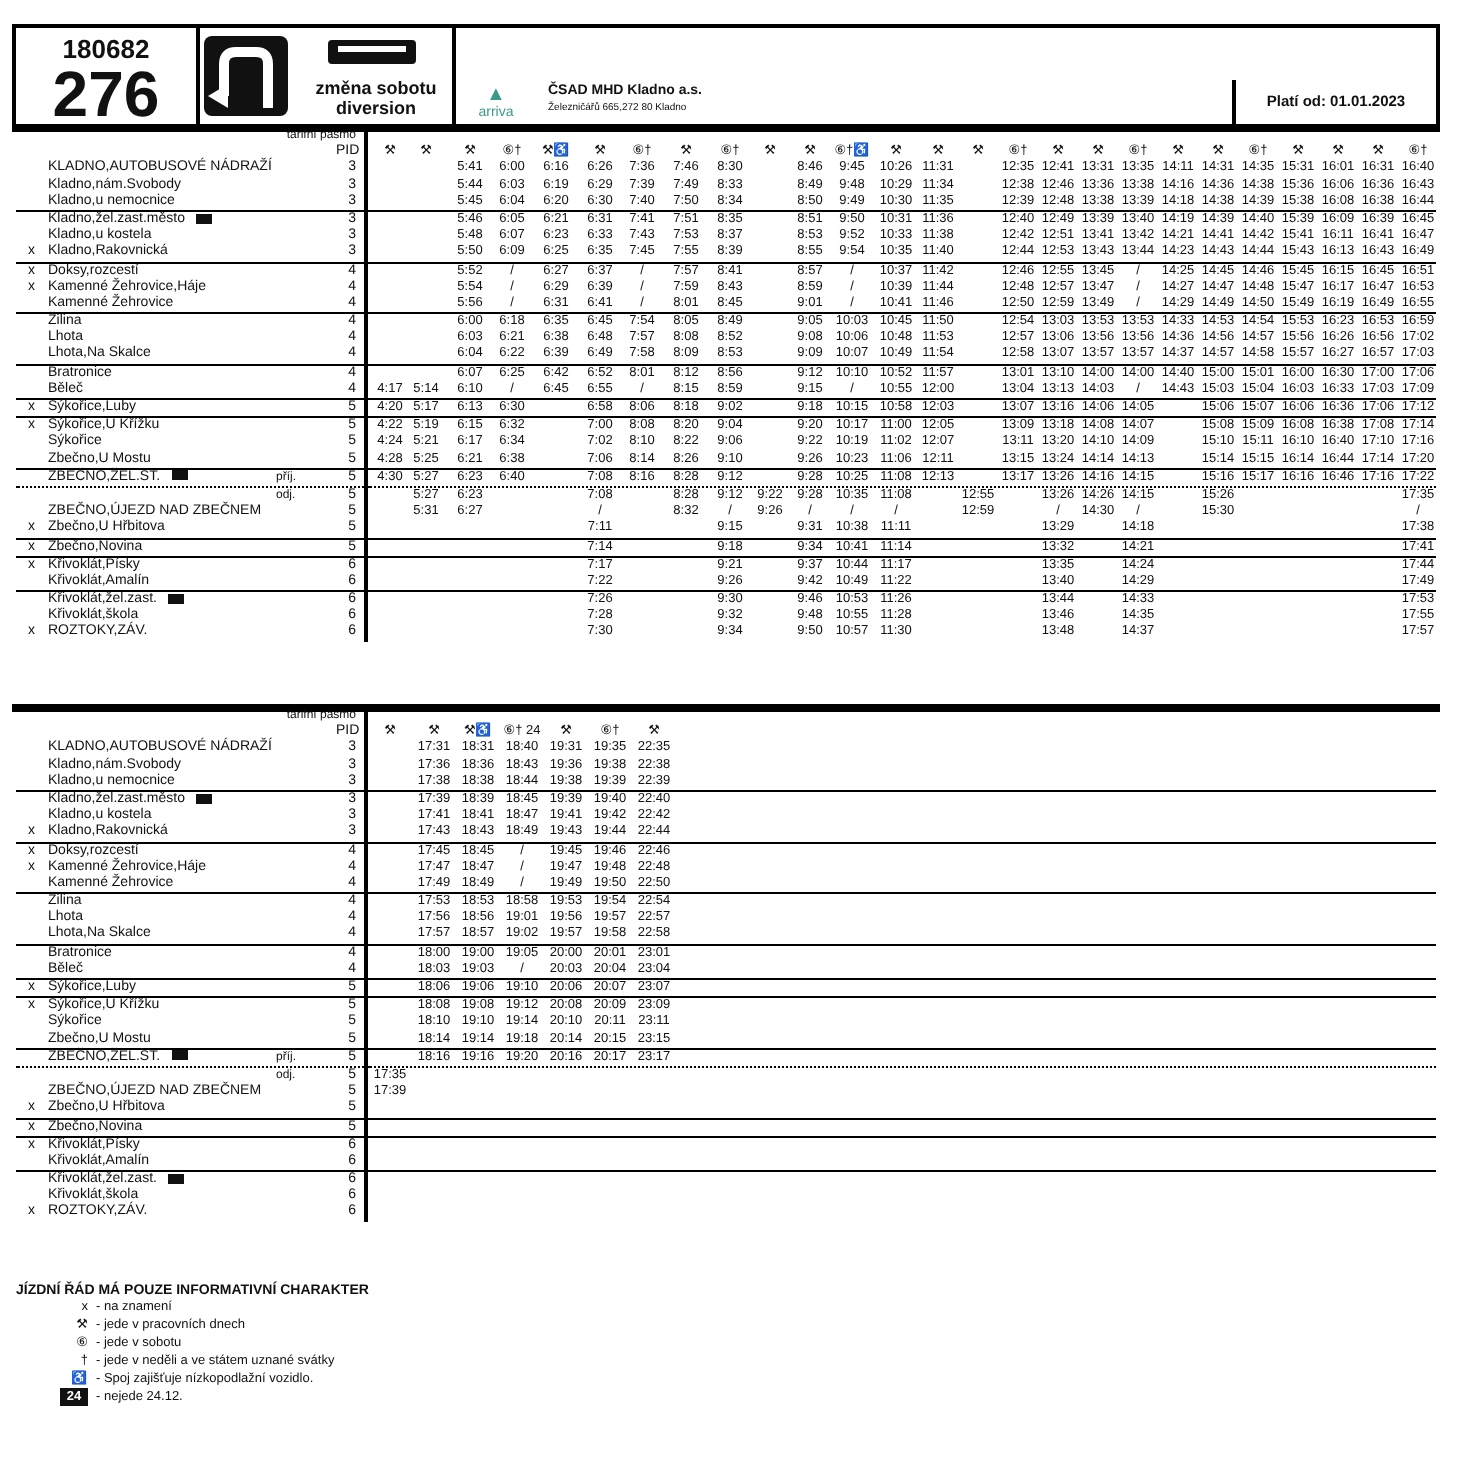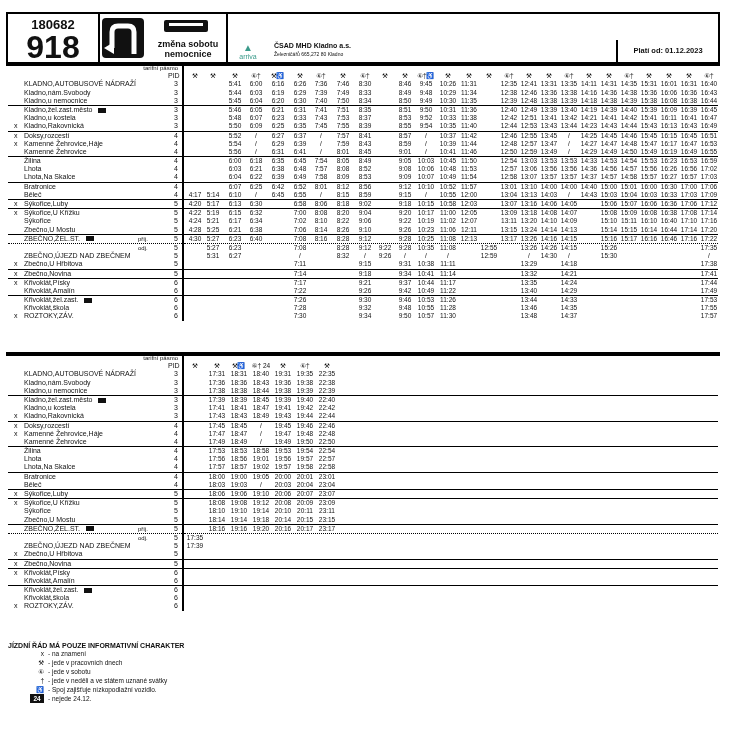--- a/index.html
+++ b/index.html
@@ -39,41 +39,41 @@
   .legend .head{font-weight:bold;font-size:7px;margin-left:2px;}
   .legend .item{margin-left:24px;height:9px;line-height:9px;}
   .legend .k{display:inline-block;width:14px;text-align:right;margin-right:4px;}
 </style>
 </head>
 <body>
 
 <div class="hdr">
   <div class="num-box">
     <div class="code">180682</div>
-    <div class="line">918</div>
+    <div class="line">276</div>
   </div>
   <div class="div-box">
     <div class="div-icon">
       <svg width="42" height="40" viewBox="0 0 42 40">
           <path d="M10 30 L10 14 Q10 8 16 8 L26 8 Q32 8 32 14 L32 36" stroke="#fff" stroke-width="5" fill="none"></path>
           <path d="M2 30 L12 24 L12 36 Z" fill="#fff"></path>
         </svg>
     </div>
     <div class="bus"></div>
     <div class="div-text">
       <div>změna sobotu</div>
-      <div>nemocnice</div>
+      <div>diversion</div>
     </div>
   </div>
   <div class="oper">
     <div class="arriva"><div style="font-size:10px">▲</div><span>arriva</span></div>
     <div class="oper-name">ČSAD MHD Kladno a.s.</div>
     <div class="oper-addr">Železničářů 665,272 80 Kladno</div>
   </div>
-  <div class="valid">Platí od: 01.12.2023</div>
+  <div class="valid">Platí od: 01.01.2023</div>
 </div>
 
 <div id="sec1" class="sect" style="top:64px;border:2px solid #000;border-top:none;box-sizing:border-box;">
     <div class="grid-l">
       <div class="row">
         <span class="zone" style="left: 110px; width: 60px; font-size: 6px;">tarifní pásmo</span>
       </div>
       <div class="row">
         <span class="zone">PID</span>
       </div>

